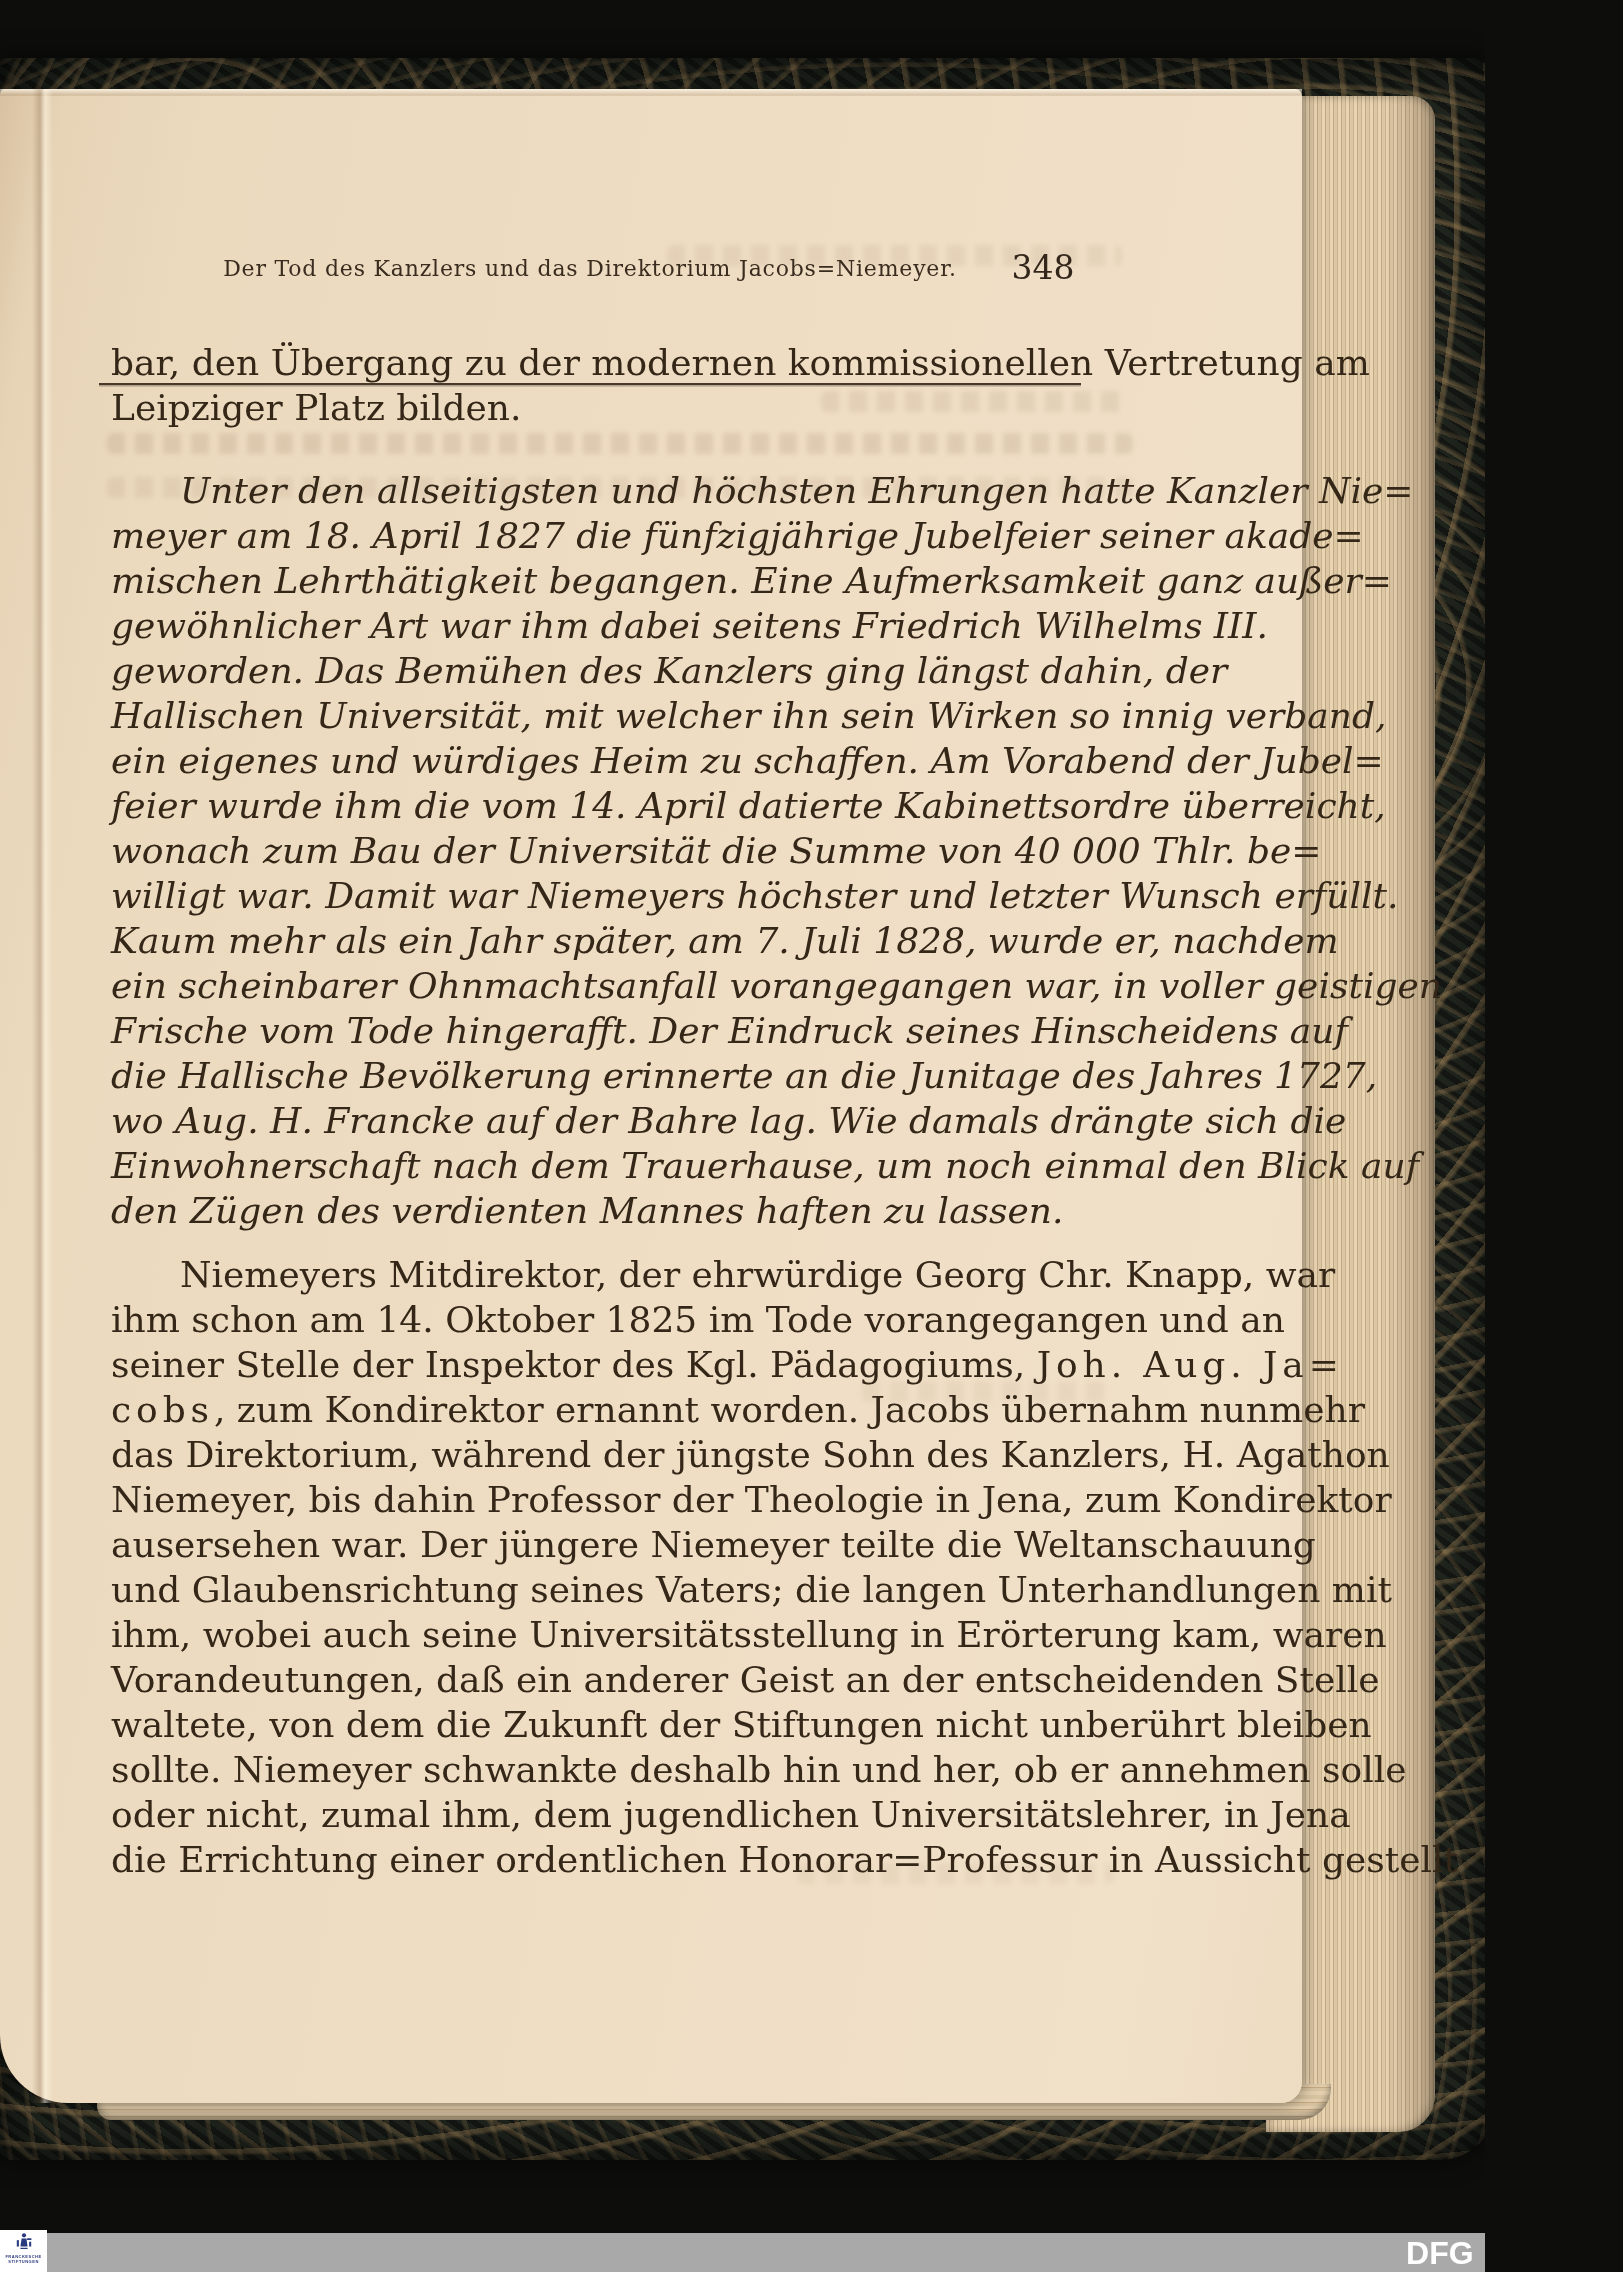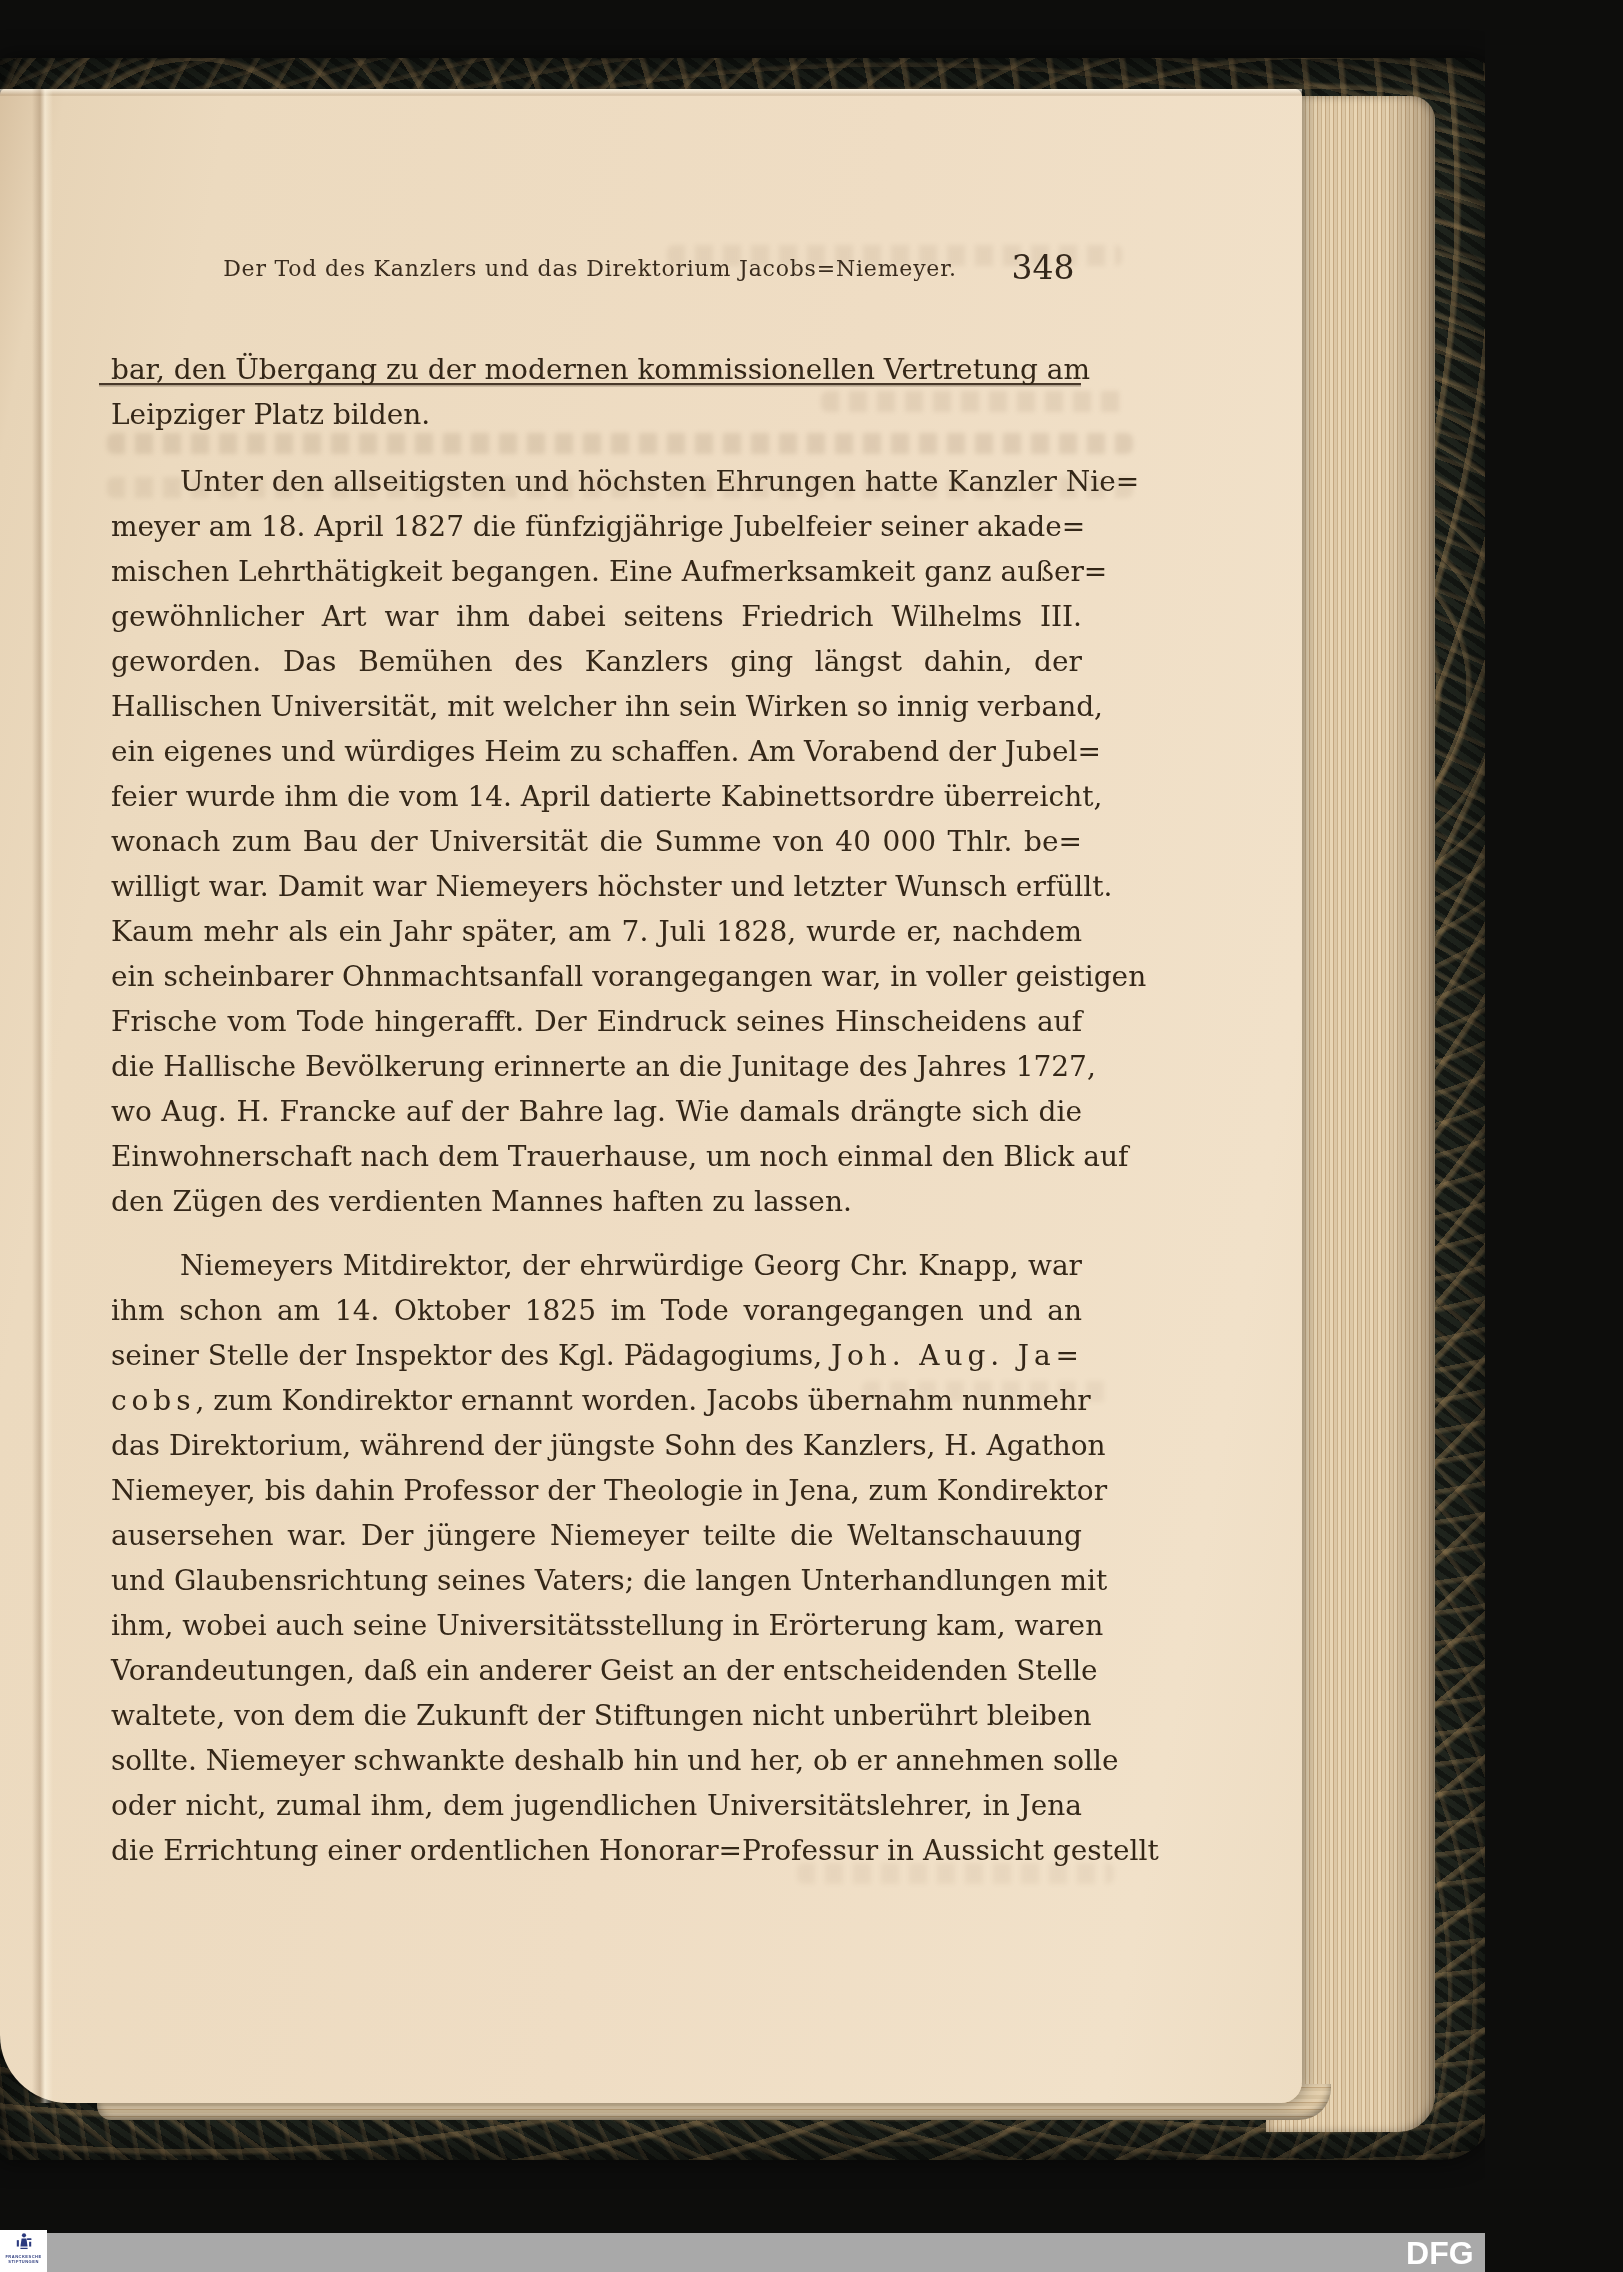--- a/index.html
+++ b/index.html
@@ -42,28 +42,28 @@
 
   
   .header-row{position:absolute;left:99px;top:159px;width:982px;height:45px;}
   .running-title{position:absolute;left:0;right:0;top:8px;text-align:center;
         font-size:22px;color:#3a2c1e;letter-spacing:0.8px;}
   .page-number{position:absolute;right:6.5px;top:0;font-size:33px;color:#33271b;}
   .header-rule{position:absolute;left:99px;top:294px;width:982px;height:2.4px;
         background:#49392a;box-shadow:0 1.6px 0 rgba(73,57,42,.35);}
 
   
-  .body-text{position:absolute;left:111px;top:258px;width:971px;
-        font-size:28px;color:#342718;}
+  .body-text{position:absolute;left:111px;top:251px;width:971px;
+        font-size:36px;color:#342718;}
   .line{height:45px;line-height:45px;text-align:justify;text-align-last:justify;
         white-space:nowrap;}
   .line.flush{text-align-last:left;}
   .line.first{text-indent:69px;}
   .spaced{letter-spacing:4.9px;}
-  .para.p2{margin-top:22px;}
+  .para.p2{margin-top:38px;font-style:italic;}
   .para.p3{margin-top:18.7px;}
 
   
   .ghost{position:absolute;height:21px;border-radius:6.5px;filter:blur(2.4px);
         background:repeating-linear-gradient(90deg,#8a6f52 0 18px,transparent 18px 28px);}
   .g1{left:667px;top:156px;width:455px;opacity:.10;}
   .g2{left:821px;top:302px;width:308px;opacity:.12;}
   .g3{left:107px;top:344px;width:1026px;opacity:.16;}
   .g4{left:107px;top:388px;width:1026px;opacity:.11;}
   .g5{left:862px;top:1292px;width:252px;opacity:.08;}

